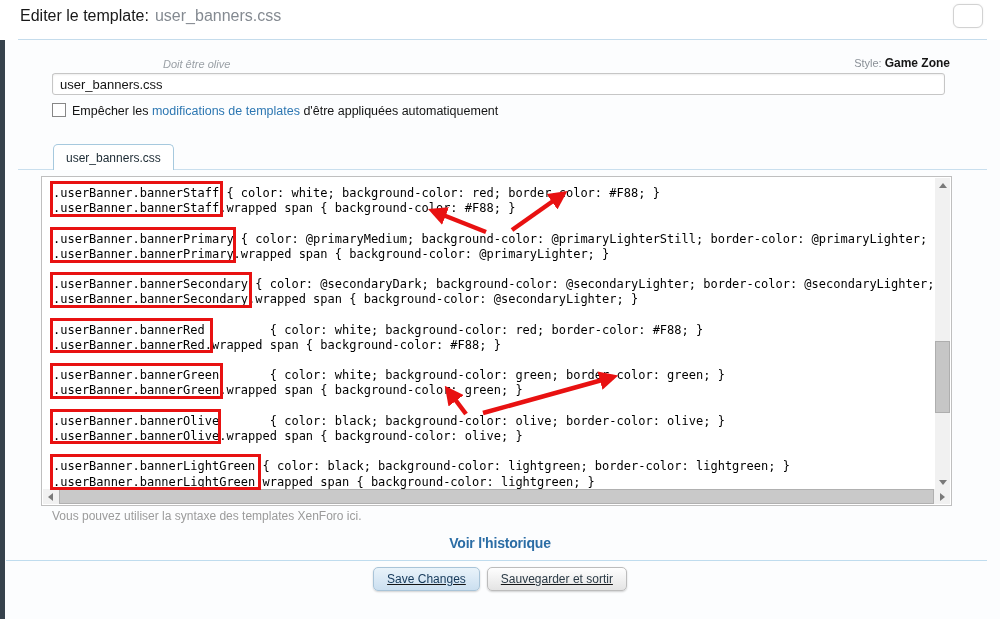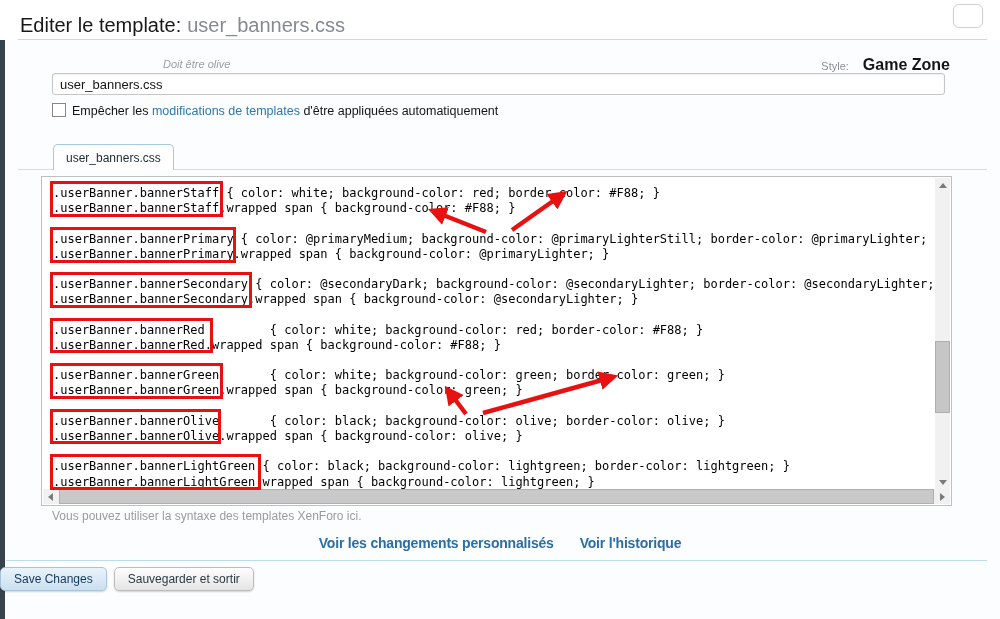--- a/index.html
+++ b/index.html
@@ -6,32 +6,32 @@
   body{
     width:1000px;height:619px;position:relative;overflow:hidden;
     background:#ffffff;
     font-family:"Liberation Sans",sans-serif;
     color:#141414;
   }
   .main-bg{position:absolute;left:0;top:40px;width:1000px;height:579px;background:#fcfdfe;}
   .left-bar{position:absolute;left:0;top:40px;width:5px;height:579px;background:#36424c;}
 
   
-  .page-title{position:absolute;left:20px;top:14px;font-size:20px;white-space:nowrap;}
+  .page-title{position:absolute;left:20px;top:7px;font-size:16px;white-space:nowrap;}
   .page-title .t-prefix{color:#181818;}
   .page-title .t-name{color:#848a91;margin-left:6px;}
   .tr-box{position:absolute;left:953px;top:4px;width:28px;height:22px;background:#fff;
     border:1px solid #d2d2d2;border-radius:6px;box-shadow:0 0 2px rgba(0,0,0,.08);}
   .head-divider{position:absolute;left:18px;top:39px;width:969px;height:1px;background:#c5dcec;}
 
   
   .name-label{position:absolute;left:52px;top:55px;font-size:13px;font-weight:bold;color:#161616;margin-top:16px;}
   .name-hint{position:absolute;left:163px;top:58px;font-size:11px;font-style:italic;color:#9aa0a6;}
   .style-wrap{position:absolute;right:50px;top:56px;font-size:11px;color:#8a9097;white-space:nowrap;}
-  .style-wrap .style-value{font-size:16px;font-weight:bold;color:#161616;margin-left:14px;}
+  .style-wrap .style-value{font-size:12px;font-weight:bold;color:#161616;margin-left:3px;}
   .name-input{position:absolute;left:52px;top:73px;width:884px;height:20px;
     border:1px solid #c6c6c6;border-radius:3px;background:#fff;
     font-family:"Liberation Sans",sans-serif;font-size:13px;color:#141414;
     padding:0 0 0 7px;box-shadow:inset 0 1px 2px rgba(0,0,0,.07);outline:none;}
   .prevent-row{position:absolute;left:52px;top:103px;font-size:12.5px;color:#141414;white-space:nowrap;}
   .checkbox{display:inline-block;width:12px;height:12px;border:1px solid #878787;background:#fff;
     vertical-align:-2px;margin-right:6px;}
   a.link{color:#2d77b2;text-decoration:none;}
 
   
@@ -63,21 +63,21 @@
   
   .anno-box{position:absolute;border:3px solid #e81111;background:transparent;pointer-events:none;box-sizing:border-box;}
   #arrow-svg{position:absolute;left:0;top:0;width:1000px;height:619px;pointer-events:none;}
 
   
   .syntax-hint{position:absolute;left:52px;top:509px;font-size:12px;color:#9b9b9b;}
   .links-row{position:absolute;left:0;top:535px;width:1000px;display:flex;justify-content:center;gap:26px;
     font-size:14px;}
   .links-row a{color:#2b6da5;text-decoration:none;font-weight:bold;letter-spacing:-0.2px;}
   .foot-divider{position:absolute;left:6px;top:560px;width:981px;height:1px;background:#bfdcee;}
-  .btn-row{position:absolute;left:0;top:567px;width:1000px;display:flex;gap:7px;}
+  .btn-row{position:absolute;left:0;top:567px;width:1000px;display:flex;justify-content:center;gap:7px;text-decoration:underline;}
   .btn{font-family:"Liberation Sans",sans-serif;font-size:12px;padding:4px 13px;border-radius:5px;cursor:pointer;
     box-shadow:0 1px 2px rgba(0,0,0,.18);}
   .btn-primary{background:linear-gradient(#e9f3fa,#cbdff0);border:1px solid #a9c4d8;color:#15395a;}
   .btn-default{background:linear-gradient(#fefefe,#e4e4e4);border:1px solid #bcbcbc;color:#2b3a45;}
 </style>
 </head>
 <body>
 
 <div class="main-bg"></div>
 <div class="left-bar"></div>
@@ -162,20 +162,19 @@
     </marker>
   </defs>
 <line x1="486" y1="232" x2="433" y2="211" stroke="#e81111" stroke-width="4.5" marker-end="url(#ah)"></line>
     <line x1="512" y1="230" x2="563" y2="194" stroke="#e81111" stroke-width="4.5" marker-end="url(#ah)"></line>
     <line x1="466" y1="414" x2="448" y2="390" stroke="#e81111" stroke-width="4.5" marker-end="url(#ah)"></line>
     <line x1="483" y1="413" x2="613" y2="377" stroke="#e81111" stroke-width="4.5" marker-end="url(#ah)"></line>
   </svg>
 
 <div class="syntax-hint">Vous pouvez utiliser la syntaxe des templates XenForo ici.</div>
 <div class="links-row">
-  <a href="#">Voir les changements personnalisés</a>
   <a href="#">Voir l'historique</a>
 </div>
 <div class="foot-divider"></div>
 <div class="btn-row">
   <button class="btn btn-primary">Save Changes</button>
   <button class="btn btn-default">Sauvegarder et sortir</button>
 </div>
 
 </body></html>

